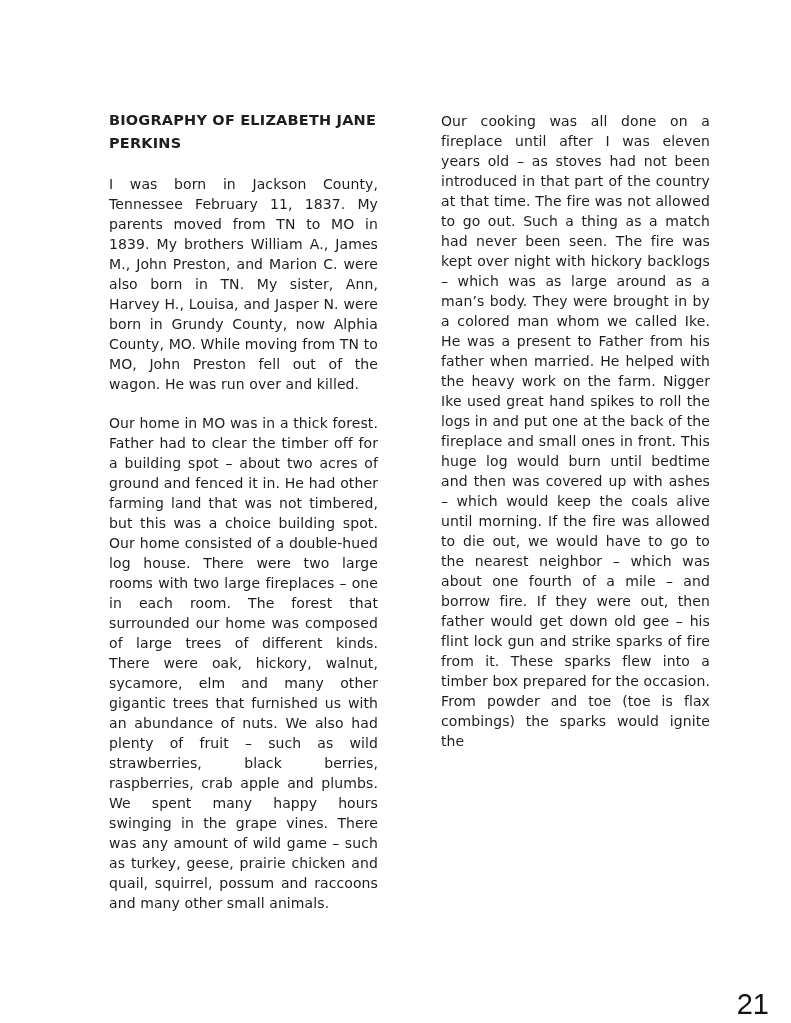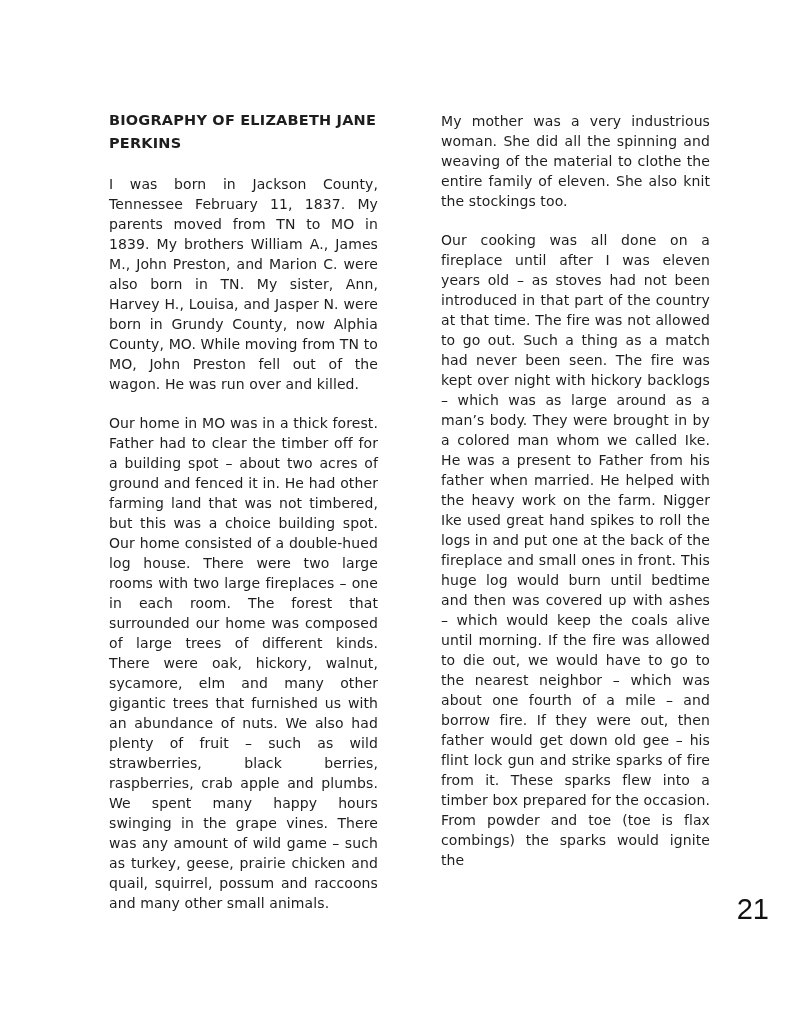--- a/index.html
+++ b/index.html
@@ -40,21 +40,21 @@
   }
   .intro-para {
     margin-bottom: 45px;
   }
   .body-para {
     margin-bottom: 11px;
   }
   .body-para:last-child { margin-bottom: 0; }
   .page-number {
     position: absolute;
-    top: 883px;
+    top: 978px;
     right: 26px;
     font-family: "Liberation Sans", sans-serif;
     font-size: 29px;
     line-height: 1;
     color: var(--pagenum-ink);
   }
 </style>
 </head>
 <body>
 
@@ -63,21 +63,20 @@
   <div class="column column-left">
     <div class="doc-heading">BIOGRAPHY OF ELIZABETH JANE PERKINS</div>
 
 
     <p class="body-para">I was born in Jackson County, Tennessee February 11, 1837.  My parents moved from TN to MO in 1839.  My brothers William A., James M., John Preston, and Marion C. were also born in TN.  My sister, Ann, Harvey H., Louisa, and Jasper N. were born in Grundy County, now Alphia County, MO.  While moving from TN to MO, John Preston fell out of the wagon.  He was run over and killed.</p>
 
     <p class="body-para">Our home in MO was in a thick forest. Father had to clear the timber off for a building spot – about two acres of ground and fenced it in.  He had other farming land that was not timbered, but this was a choice building spot.  Our home consisted of a double-hued log house. There were two large rooms with two large fireplaces – one in each room. The forest that surrounded our home was composed of large trees of different kinds.  There were oak, hickory, walnut, sycamore, elm and many other gigantic trees that furnished us with an abundance of nuts.  We also had plenty of fruit – such as wild strawberries, black berries, raspberries, crab apple and plumbs. We spent many happy hours swinging in the grape vines. There was any amount of wild game – such as turkey, geese, prairie chicken and quail, squirrel, possum and raccoons and many other small animals.</p>
   </div>
 
   <div class="column column-right">
-    <p class="body-para">My mother was a very industrious woman.  She did all the spinning and weaving of the material to clothe the entire family of eleven.  She also knit the stockings too.</p>
 
 
     <p class="body-para">Our cooking was all done on a fireplace until after I was eleven years old – as stoves had not been introduced in that part of the country at that time.  The fire was not allowed to go out.  Such a thing as a match had never been seen.  The fire was kept over night with hickory backlogs – which was as large around as a man’s body.  They were brought in by a colored man whom we called Ike.  He was a present to Father from his father when married.  He helped with the heavy work on the farm.  Nigger Ike used great hand spikes to roll the logs in and put one at the back of the fireplace and small ones in front.  This huge log would burn until bedtime and then was covered up with ashes – which would keep the coals alive until morning.  If the fire was allowed to die out, we would have to go to the nearest neighbor – which was about one fourth of a mile – and borrow fire.  If they were out, then father would get down old gee – his flint lock gun and strike sparks of fire from it.  These sparks flew into a timber box prepared for the occasion.  From powder and toe (toe is flax combings) the sparks would ignite the</p>
   </div>
 
   <div class="page-number">21</div>
 
 </div>
 
 </body></html>

